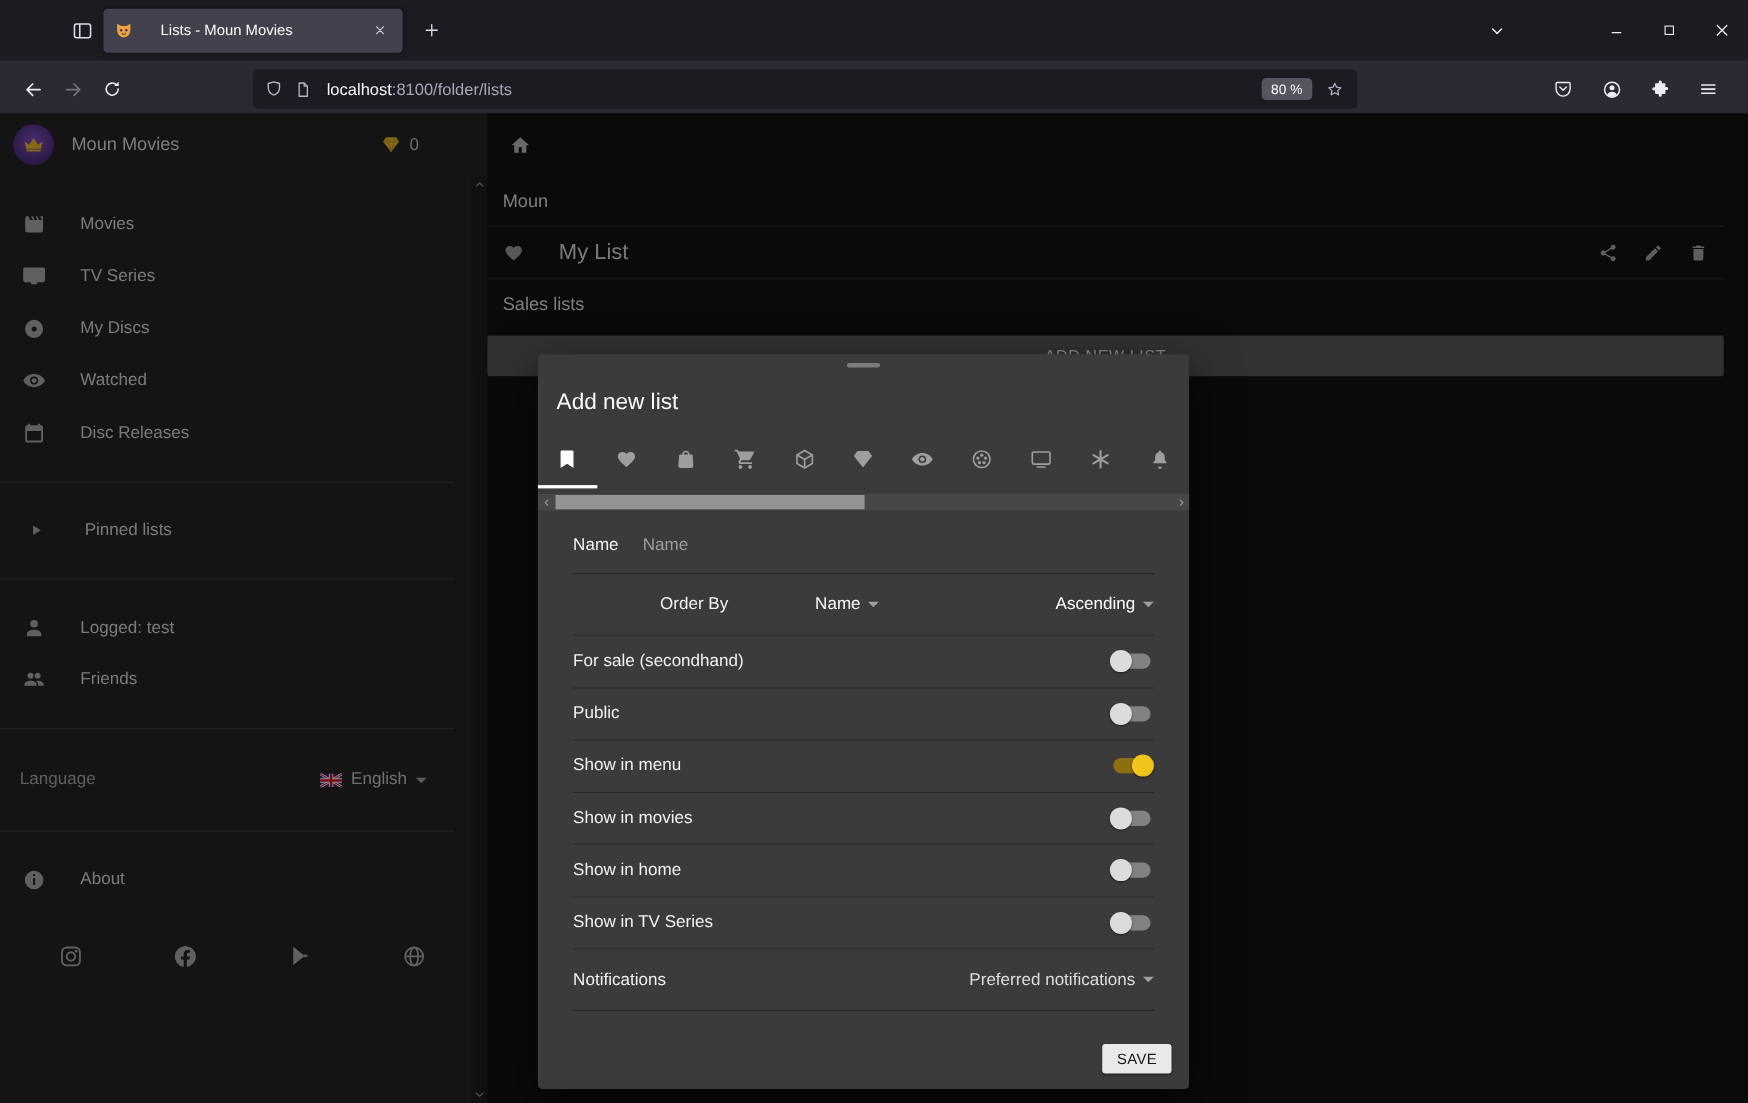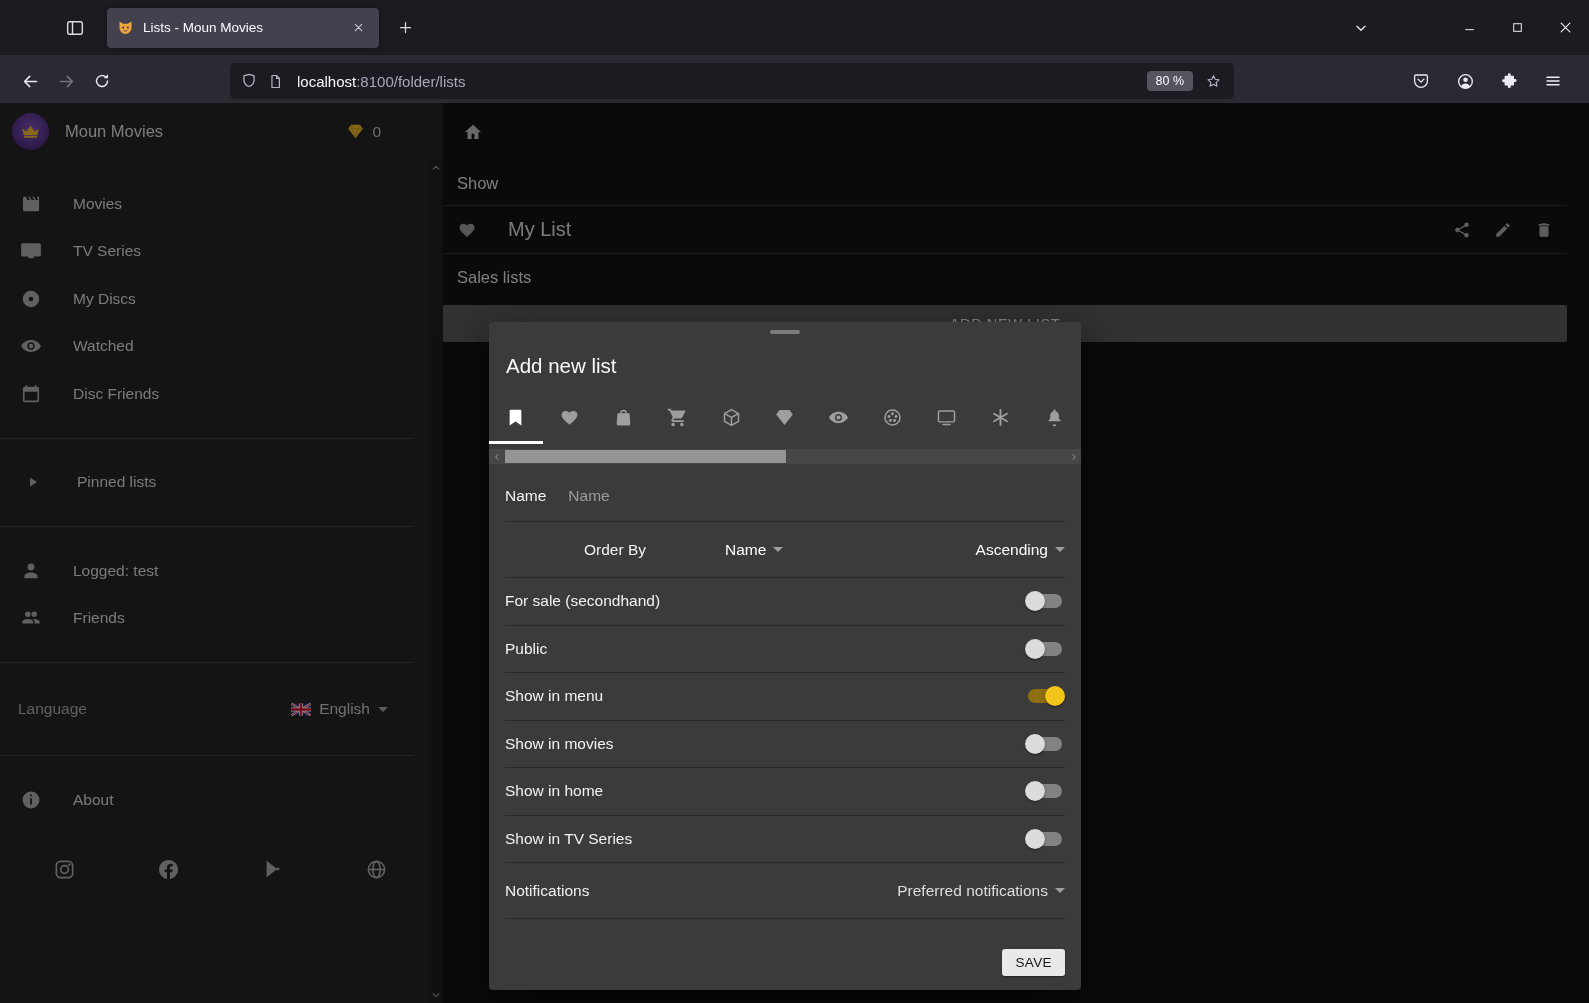--- a/index.html
+++ b/index.html
@@ -8,22 +8,22 @@
   .viewport { position:relative; width:1589px; height:1003px; overflow:hidden; }
 
   button { background:none; border:none; color:inherit; font-family:inherit; cursor:default; }
   .ic { display:inline-flex; }
   .ic svg { display:block; }
 
   
   .tabbar { height:55px; background:#1c1b22; display:flex; align-items:center; }
   .chrome-btn { width:36px; height:36px; display:grid; place-items:center; color:#dcdbe3; border-radius:4px; }
   .fxview { margin-left:57px; }
-  .tab { margin-left:14px; width:272px; height:40px; background:#42414d; border-radius:4px;
-         display:flex; align-items:center; padding:0 10px; box-shadow:0 0 4px rgba(0,0,0,.45); }
+  .tab { margin-left:1px; width:272px; height:40px; background:#42414d; border-radius:4px;
+         display:flex; align-items:center; padding:0 10px; box-shadow:0 0 4px rgba(0,0,0,.45);gap:16px; }
   .favicon { width:17px; height:17px; margin-right:9px; flex:0 0 auto; }
   .tab-title { flex:1; color:#fbfbfe; font-size:13.5px; white-space:nowrap; overflow:hidden; }
   .tab-close { width:22px; height:22px; display:grid; place-items:center; color:#cfced6; border-radius:3px; }
   .newtab { margin-left:8px; }
   .tabbar-right { margin-left:auto; display:flex; align-items:center; }
   .alltabs { margin-right:66px; color:#e8e7ee; }
   .win-controls { display:flex; }
   .win-btn { width:48px; height:42px; display:grid; place-items:center; color:#f3f2f8; }
 
   
@@ -94,21 +94,21 @@
   .modal-title { padding:20px 17px 12px; font-size:20.5px; color:#fafafa; }
   .icon-tabs { display:flex; height:54px; }
   .icon-tab { flex:1; display:grid; place-items:center; color:#9e9e9e; position:relative; }
   .icon-tab.selected { color:#ffffff; }
   .icon-tab.selected::after { content:""; position:absolute; left:0; right:0; bottom:0; height:3px; background:#fff; }
   .hscroll { height:15px; margin-top:5px; display:flex; align-items:stretch; background:#474747; }
   .hs-arrow { width:15px; display:grid; place-items:center; color:#9b9b9b; }
   .hs-track { flex:1; position:relative; }
   .hs-thumb { position:absolute; left:1px; top:1px; bottom:1px; width:50%; background:#949494; }
 
-  .modal-body { padding:6px 16px 0; flex:1; }
+  .modal-body { padding:6px 32px 0; flex:1; }
   .m-row { display:flex; align-items:center; border-bottom:1px solid rgba(0,0,0,.28); }
   .name-row { height:52px; }
   .f-label { color:#f2f2f2; font-size:15.5px; }
   .name-input { margin-left:22px; background:transparent; border:none; outline:none; color:#dddddd;
                 font-size:15.5px; width:380px; }
   .name-input::placeholder { color:#9d9d9d; }
   .order-row { height:56px; }
   .order-label { width:220px;text-align:center; }
   .dd { display:flex; align-items:center; gap:7px; color:#fdfdfd; font-size:15.5px; }
   .dd.right { margin-left:auto; }
@@ -339,21 +339,21 @@
               </svg>
             </span>
           <span>Watched</span>
         </div>
         <div class="side-item">
           <span class="ic">
               <svg width="22" height="22" viewBox="0 0 24 24">
                 <path fill="currentColor" d="M19 4h-1V2.5h-2V4H8V2.5H6V4H5a1.8 1.8 0 0 0-1.8 1.8v13.4A1.8 1.8 0 0 0 5 21h14a1.8 1.8 0 0 0 1.8-1.8V5.8A1.8 1.8 0 0 0 19 4zm0 15H5V9.5h14z"></path>
               </svg>
             </span>
-          <span>Disc Friends</span>
+          <span>Disc Releases</span>
         </div>
 
         <div class="side-div"></div>
 
         <div class="side-item">
           <span class="ic small">
               <svg width="14" height="14" viewBox="0 0 24 24">
                 <path fill="currentColor" d="M7 4.5L19 12 7 19.5z"></path>
               </svg>
             </span>
@@ -455,21 +455,21 @@
       <div class="main-toolbar">
         <button class="nav-btn">
           <span class="ic">
               <svg width="22" height="22" viewBox="0 0 24 24">
                 <path fill="currentColor" d="M12 4.2L3.2 12H6v7.5h4.5V14h3v5.5H18V12h2.8z"></path>
               </svg>
             </span>
         </button>
       </div>
       <div class="main-inner">
-        <div class="sec-header underlined">Show</div>
+        <div class="sec-header underlined">Moun</div>
         <div class="list-row">
           <span class="ic heart">
               <svg width="20" height="20" viewBox="0 0 24 24">
                 <path fill="currentColor" d="M12 20.3l-1.3-1.2C5.9 14.8 3 12.2 3 9a4.4 4.4 0 0 1 4.5-4.5A4.9 4.9 0 0 1 12 6.6a4.9 4.9 0 0 1 4.5-2.1A4.4 4.4 0 0 1 21 9c0 3.2-2.9 5.8-7.7 10.1z"></path>
               </svg>
             </span>
           <span class="list-name">My List</span>
           <span class="row-actions">
             <button class="ic">
                 <svg width="18" height="18" viewBox="0 0 24 24">

